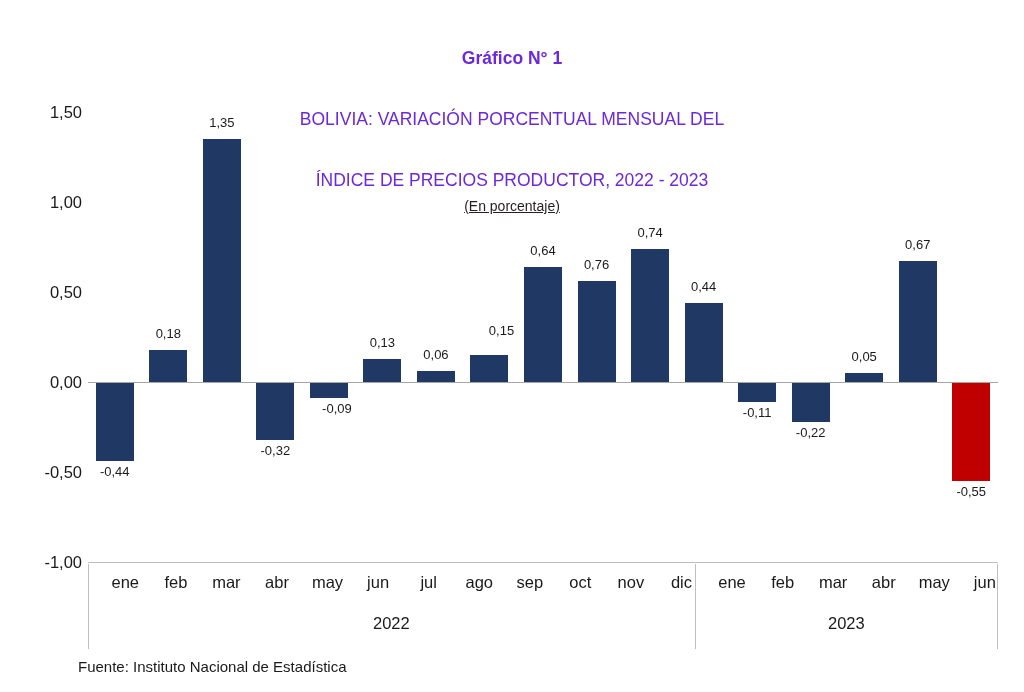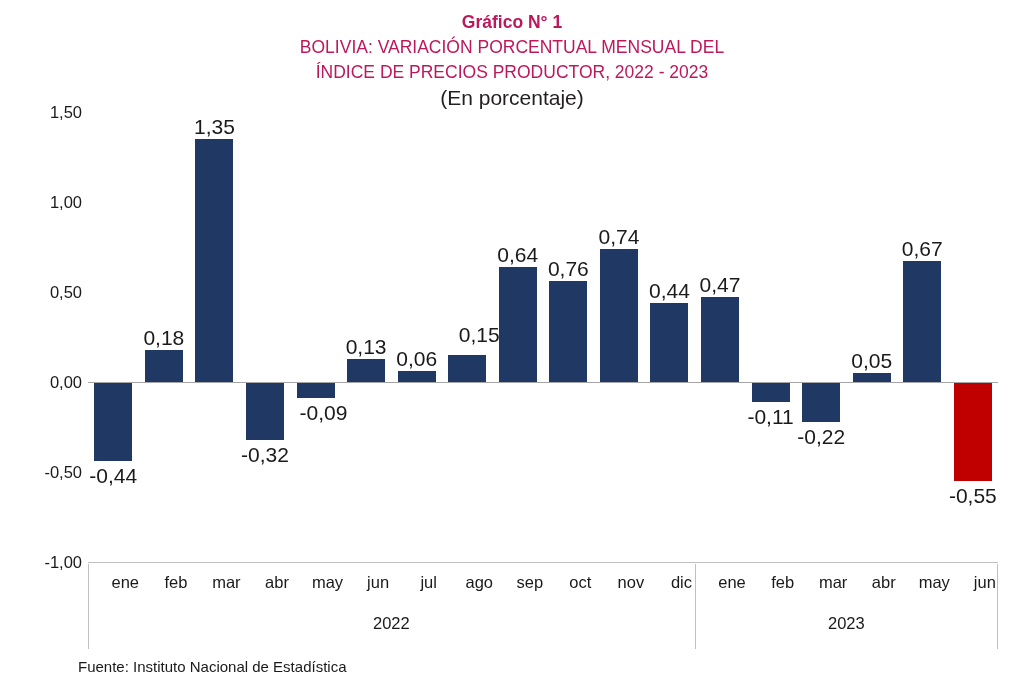--- a/index.html
+++ b/index.html
@@ -18,31 +18,33 @@
 
   
   .titles {
     width: 1024px;
     text-align: center;
     padding-top: 10px;
   }
   .title-line {
     font-size: 17.5px;
     line-height: 25px;
-    color: #be185d;
+    color: #6d28d9;
+    margin-top: 36px;
   }
   .title-main {
     font-weight: bold;
   }
   .title-strong {
     font-weight: normal;
   }
   .title-sub {
-    font-size: 21px;
+    font-size: 14px;
     line-height: 26px;
+    text-decoration: underline;
   }
 
   
   .chart-wrap {
     position: absolute;
     left: 0;
     top: 112px;
     width: 1024px;
     height: 520px;
   }
@@ -100,21 +102,21 @@
   .bar {
     position: absolute;
     left: 50%;
     transform: translateX(-50%);
     width: 38px;
   }
   .bar-label {
     position: absolute;
     left: 50%;
     transform: translateX(-50%);
-    font-size: 21px;
+    font-size: 13px;
     color: #1a1a1a;
     white-space: nowrap;
   }
 
   
   .cat-axis {
     position: absolute;
     left: 100px;
     top: 452px;
     width: 910px;
@@ -223,24 +225,20 @@
           <div class="bar" style="height: 100.8px; top: 169.2px; background: rgb(31, 56, 100);"></div>
           <div class="bar-label" style="top: 145.2px;">0,76</div>
         </div>
         <div class="bar-slot">
           <div class="bar" style="height: 133.2px; top: 136.8px; background: rgb(31, 56, 100);"></div>
           <div class="bar-label" style="top: 112.8px;">0,74</div>
         </div>
         <div class="bar-slot">
           <div class="bar" style="height: 79.2px; top: 190.8px; background: rgb(31, 56, 100);"></div>
           <div class="bar-label" style="top: 166.8px;">0,44</div>
-        </div>
-        <div class="bar-slot">
-          <div class="bar" style="height: 84.6px; top: 185.4px; background: rgb(31, 56, 100);"></div>
-          <div class="bar-label" style="top: 161.4px;">0,47</div>
         </div>
         <div class="bar-slot">
           <div class="bar" style="height: 19.8px; top: 270px; background: rgb(31, 56, 100);"></div>
           <div class="bar-label" style="top: 292.8px;">-0,11</div>
         </div>
         <div class="bar-slot">
           <div class="bar" style="height: 39.6px; top: 270px; background: rgb(31, 56, 100);"></div>
           <div class="bar-label" style="top: 312.6px;">-0,22</div>
         </div>
         <div class="bar-slot">

